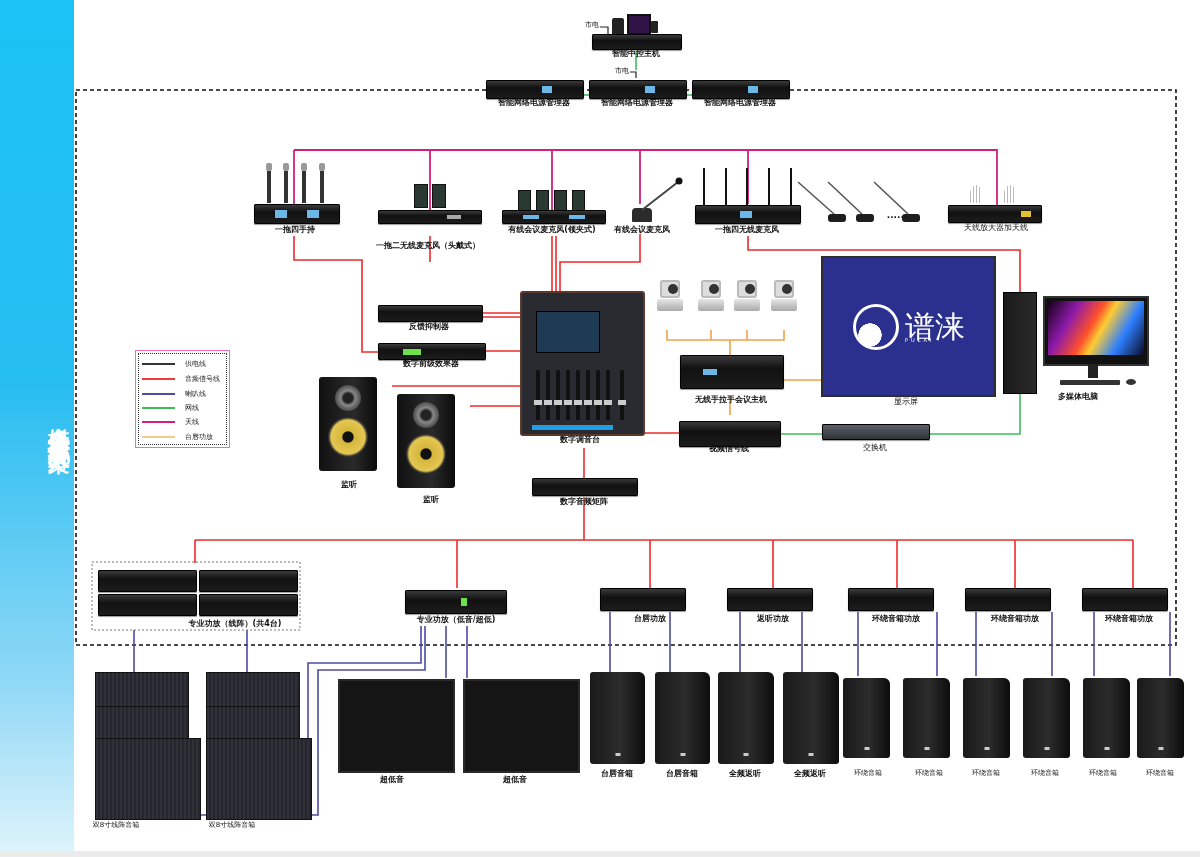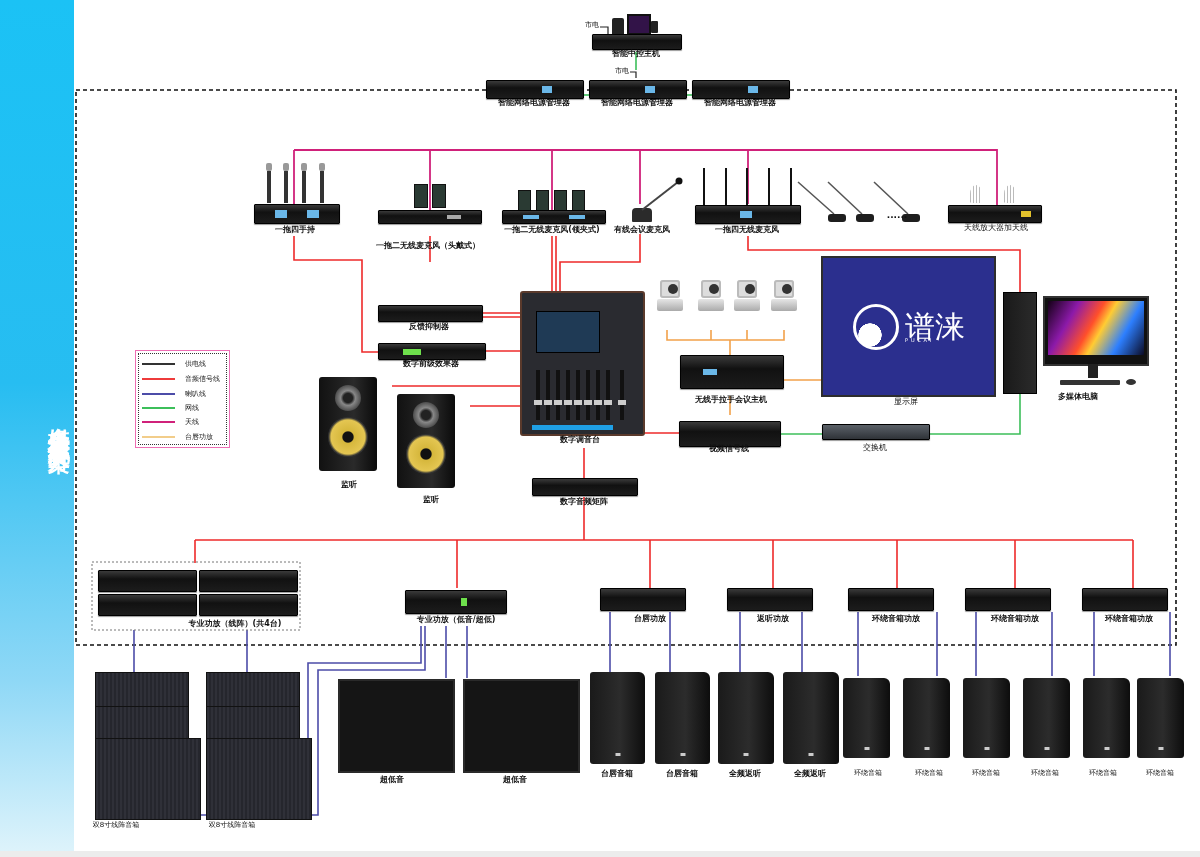--- a/index.html
+++ b/index.html
@@ -193,21 +193,21 @@
 <div class="lbl" style="left:428px;top:240px;">一拖二无线麦克风（头戴式）</div>
 
 <div class="dev" style="left:518px;top:190px;width:11px;height:19px;background:#2a3a33;border:1px solid #111;"></div>
 <div class="dev" style="left:536px;top:190px;width:11px;height:19px;background:#2a3a33;border:1px solid #111;"></div>
 <div class="dev" style="left:554px;top:190px;width:11px;height:19px;background:#2a3a33;border:1px solid #111;"></div>
 <div class="dev" style="left:572px;top:190px;width:11px;height:19px;background:#2a3a33;border:1px solid #111;"></div>
 <div class="dev rack" style="left:502px;top:210px;width:102px;height:12px;">
   <div class="disp" style="left:20px;width:16px;"></div>
     <div class="disp" style="left:66px;width:16px;"></div>
 </div>
-<div class="lbl" style="left:552px;top:224px;">一拖二无线麦克风(领夹式)</div>
+<div class="lbl" style="left:552px;top:224px;">有线会议麦克风(领夹式)</div>
 
 <div class="dev" style="left:632px;top:208px;width:20px;height:14px;background:#2b2b2b;border-radius:4px 4px 1px 1px;"></div>
 <svg class="dev" style="left:640px;top:176px;" width="44" height="36">
     <path d="M2 34 L38 6" stroke="#444" stroke-width="2"></path>
     <circle cx="39" cy="5" r="3.5" fill="#111"></circle>
   </svg>
 <div class="lbl" style="left:642px;top:224px;">有线会议麦克风</div>
 
 <div class="ant" style="left:703px;top:168px;height:38px;"></div>
 <div class="ant" style="left:725px;top:168px;height:38px;"></div>

